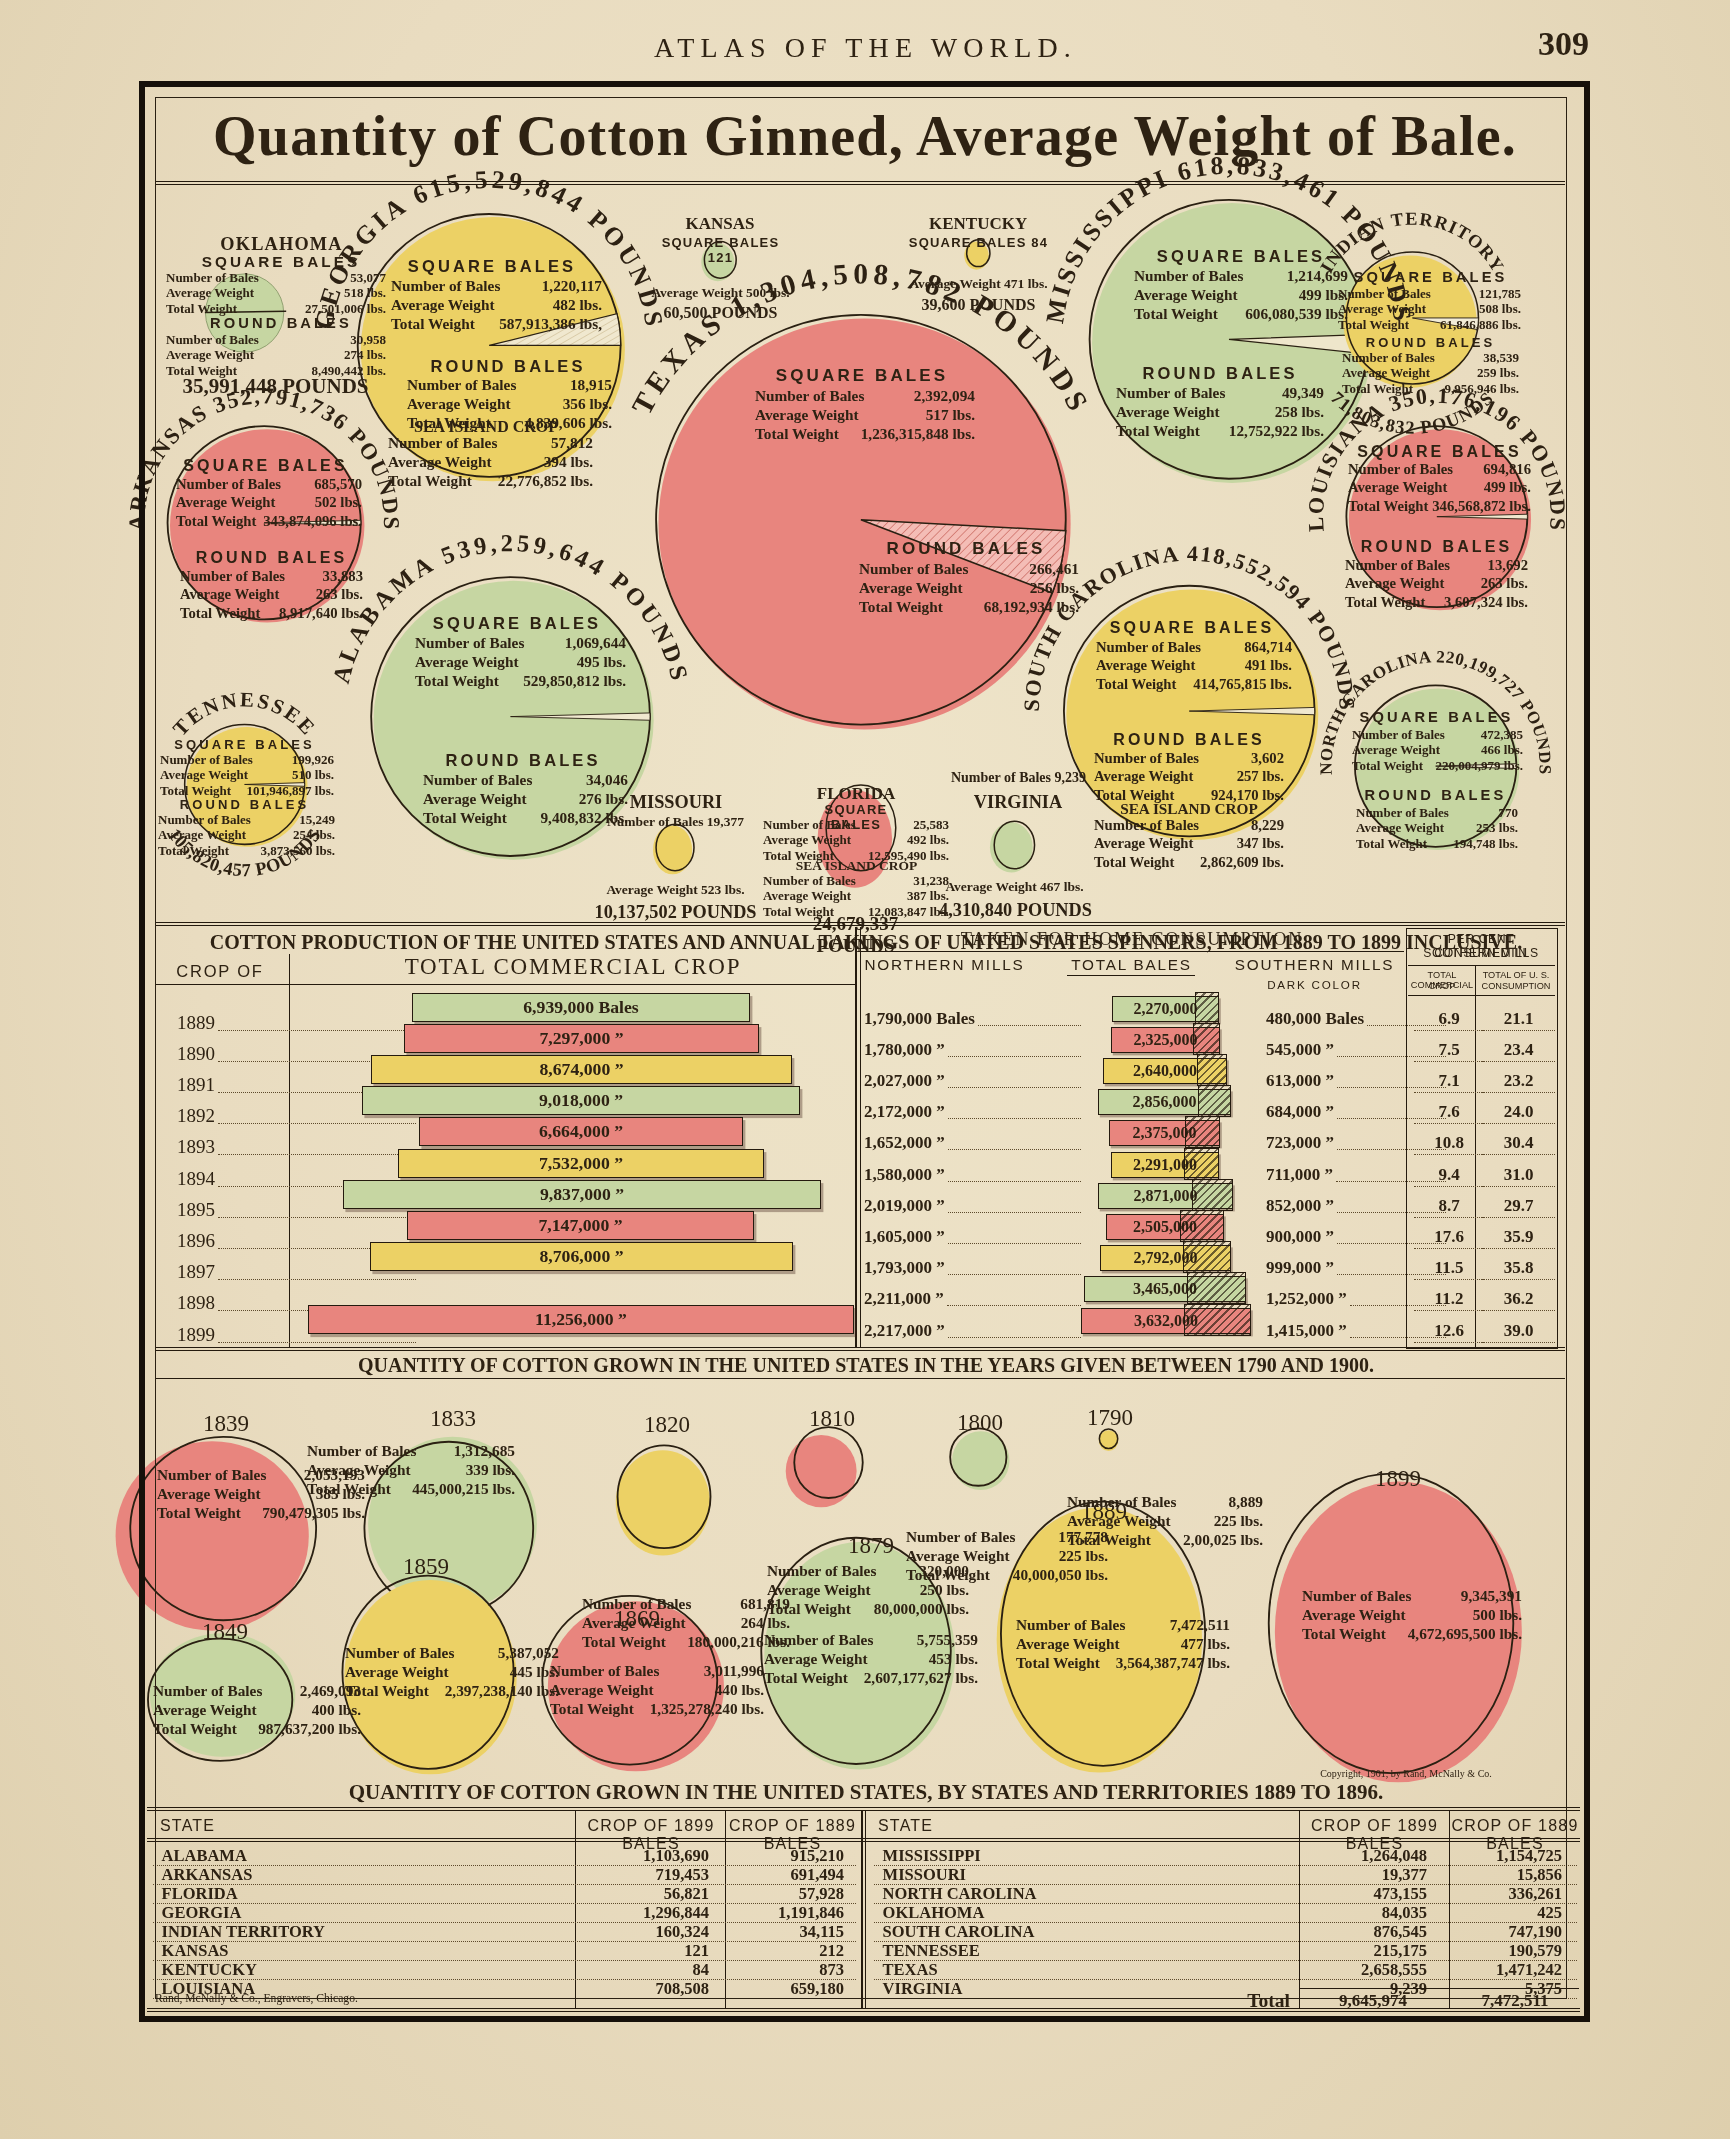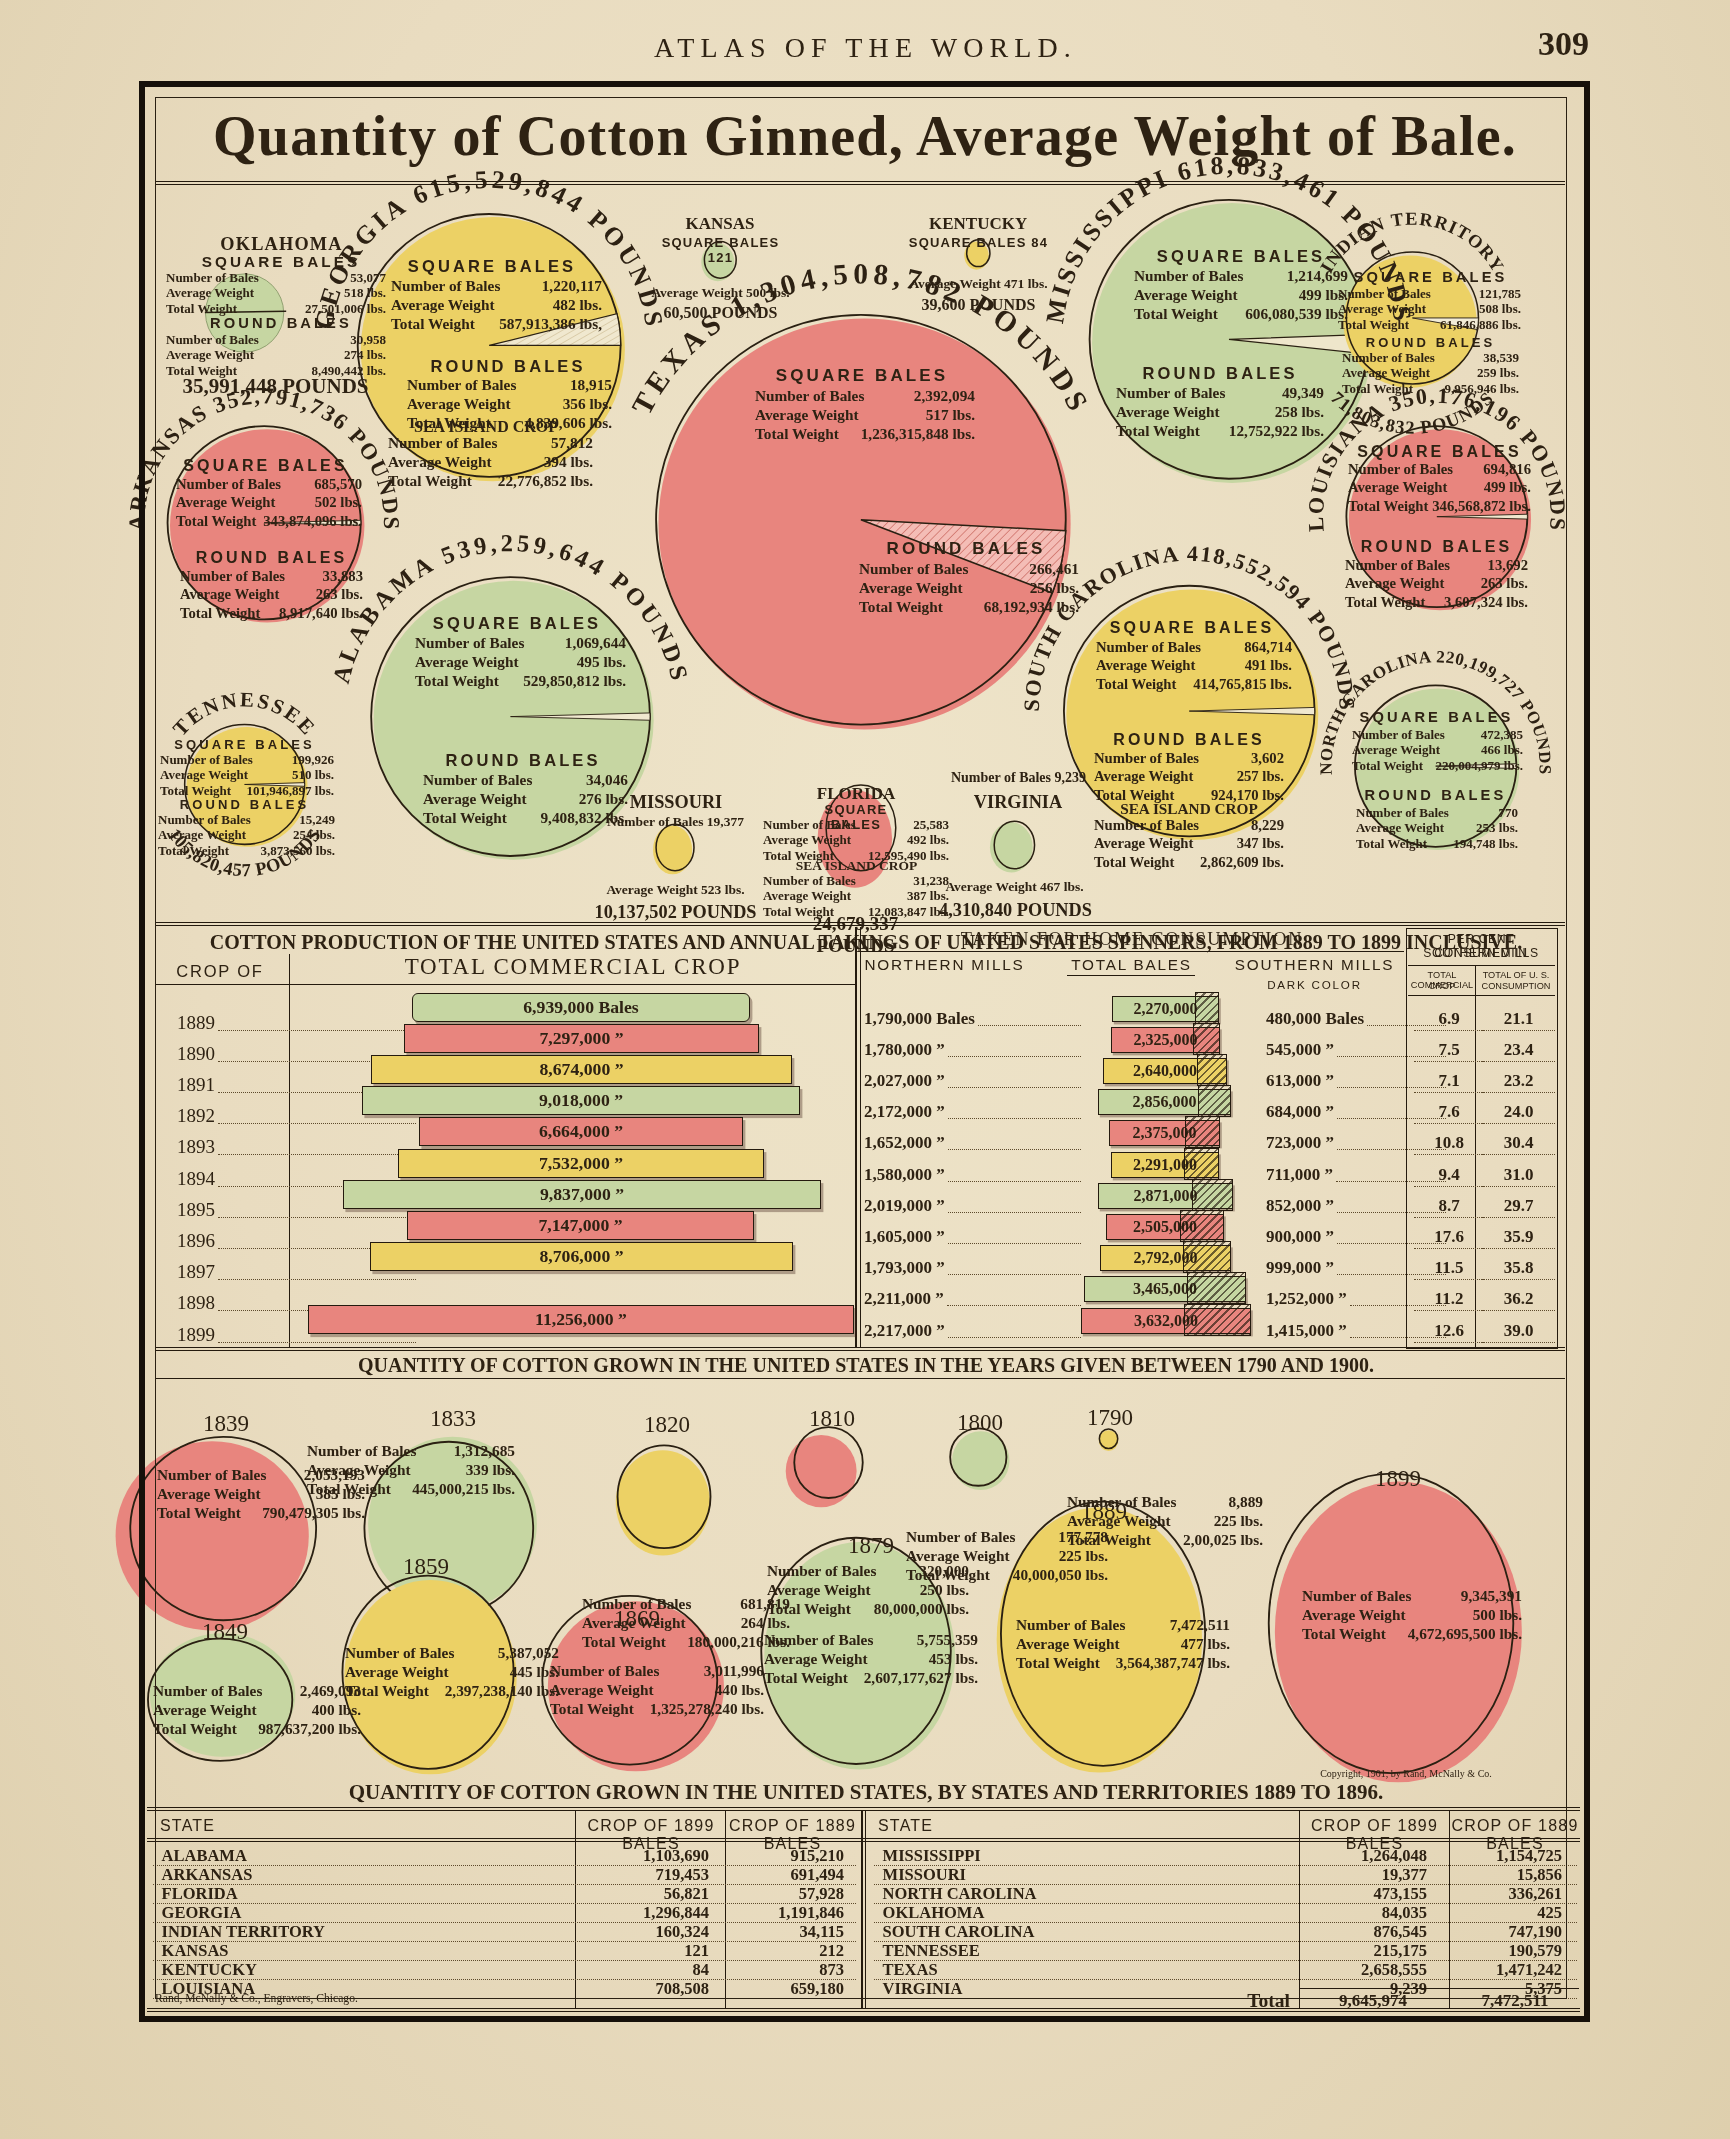--- a/index.html
+++ b/index.html
@@ -630,21 +630,21 @@
   <div class="colhead" style="left:1409px;top:946px;width:144px;font-size:12.2px;letter-spacing:0.6px;">SOUTHERN MILLS</div>
   <div class="ln" style="left:1408px;top:965px;width:147px;height:1.2px;"></div>
   <div class="ln" style="left:1475px;top:965px;width:1.2px;height:382px;"></div>
   <div class="colhead" style="left:1409px;top:970px;width:66px;font-size:9.2px;letter-spacing:0;">TOTAL COMMERCIAL</div>
   <div class="colhead" style="left:1409px;top:981px;width:66px;font-size:9.2px;letter-spacing:0;">CROP</div>
   <div class="colhead" style="left:1478px;top:970px;width:76px;font-size:9.2px;letter-spacing:0;">TOTAL OF U. S.</div>
   <div class="colhead" style="left:1478px;top:981px;width:76px;font-size:9.2px;letter-spacing:0;">CONSUMPTION</div>
   <div class="ln" style="left:1408px;top:995px;width:147px;height:1.2px;"></div>
 
   <div class="srow" style="top:1003px;">
-    <div class="cbar g" style="left:273px;width:336px;border-radius:6px;">
+    <div class="cbar g" style="left:273px;width:336px;">
         <span>6,939,000 Bales</span>
       </div>
     <div class="ycell">
         <span>1889</span>
         <span class="dots"></span>
       </div>
     <div class="ncell">
         <span>1,790,000 Bales</span>
         <span class="dots"></span>
       </div>

